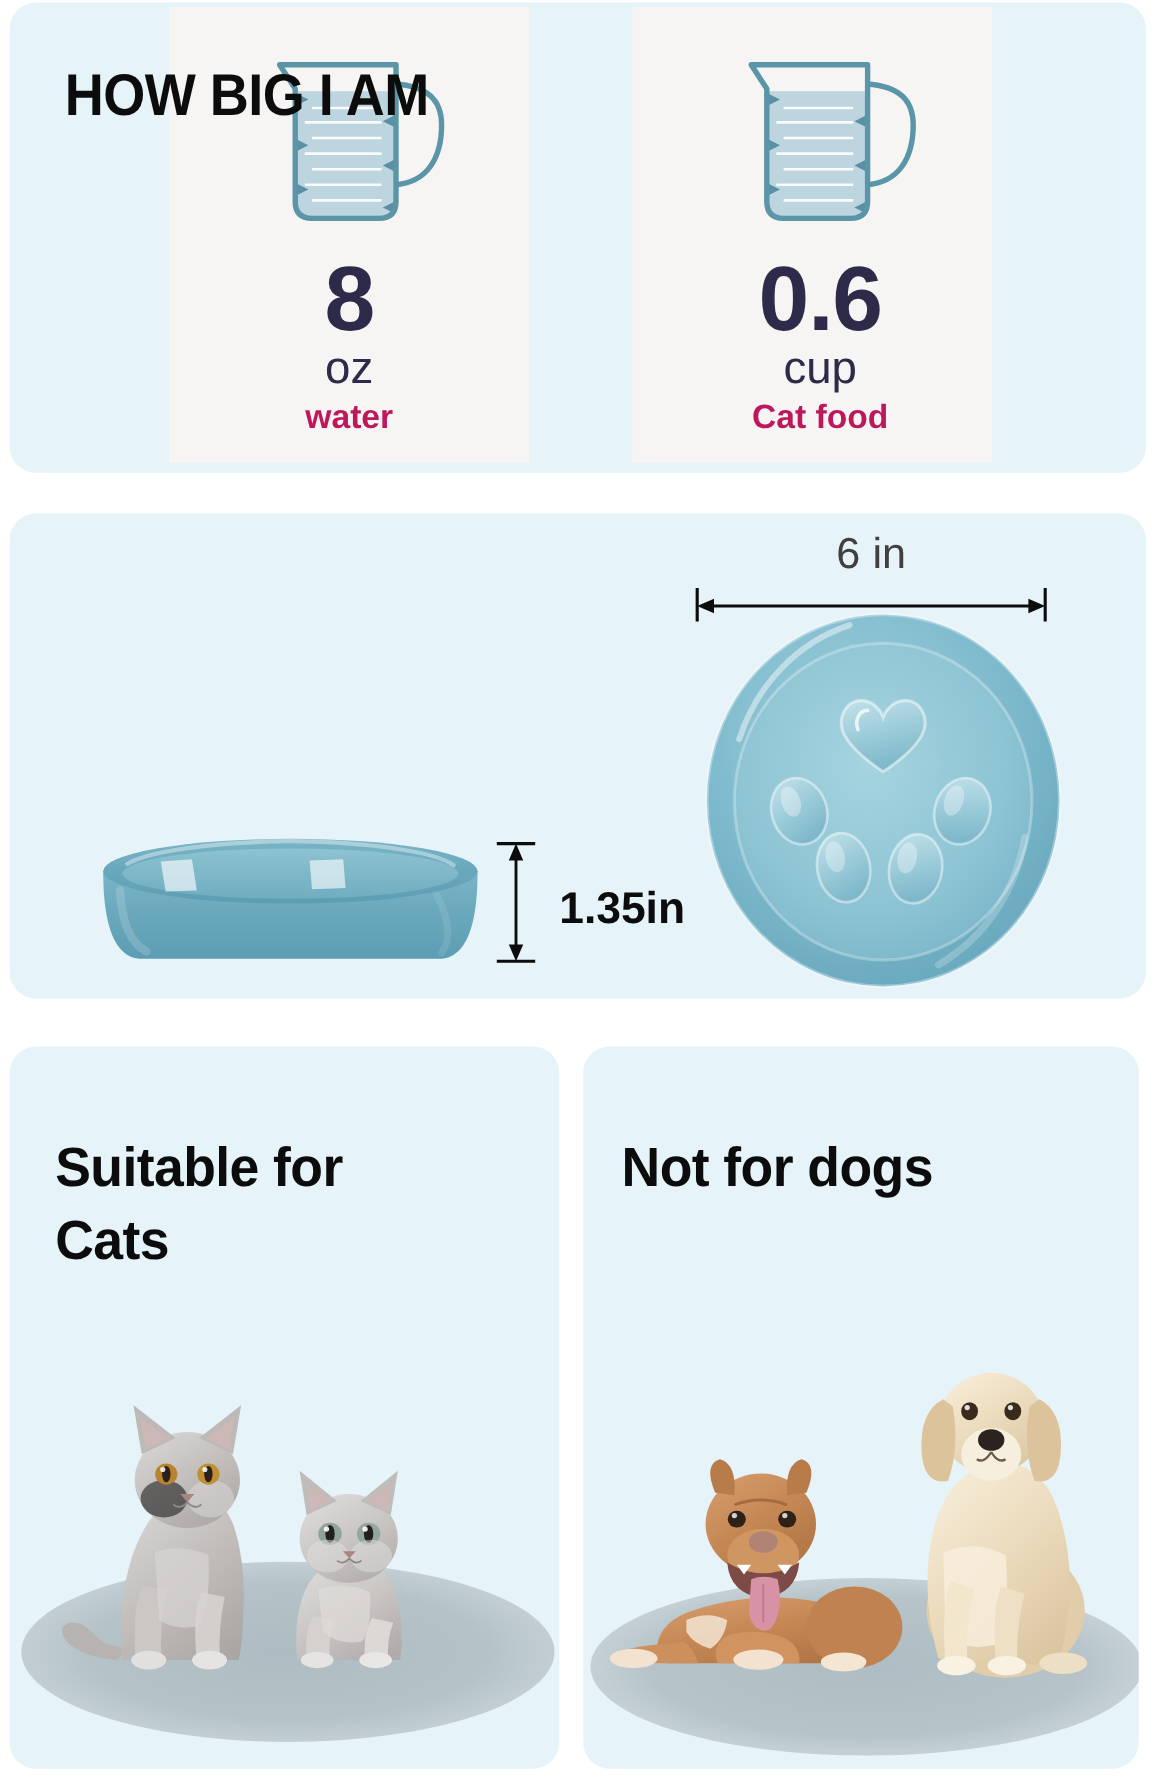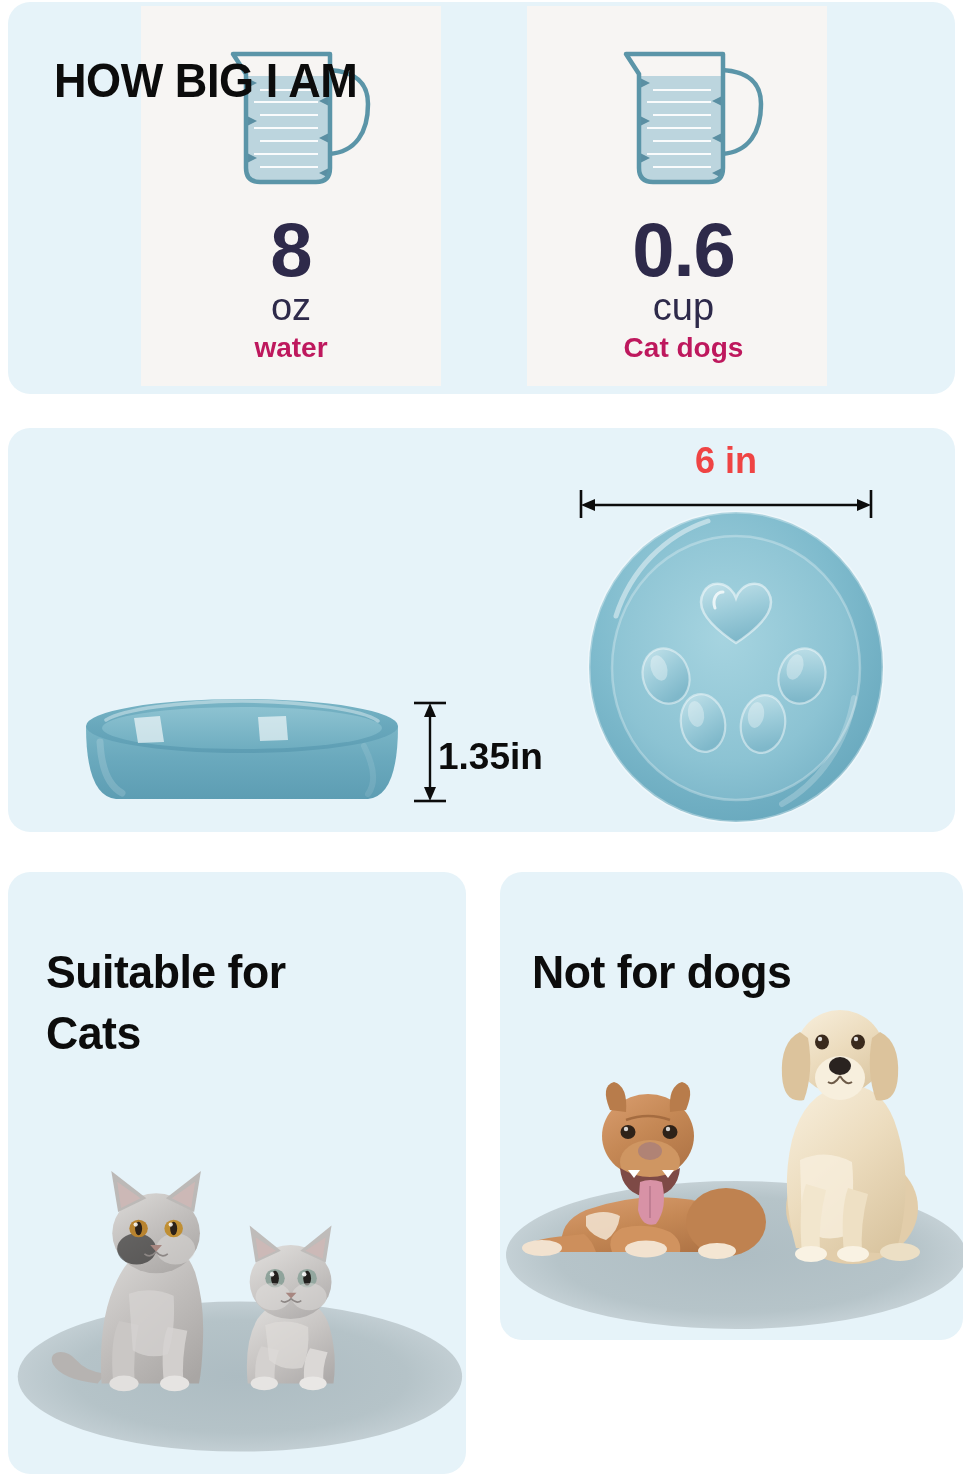--- a/index.html
+++ b/index.html
@@ -112,53 +112,53 @@
     left: 578px; top: 446px;
     width: 296px; height: 66px;
   }
   #dim-width svg { width: 296px; height: 34px; display: block; }
   #dim-width .dim-label {
     position: absolute;
     left: 0; top: -6px;
     width: 296px;
     text-align: center;
     font-size: 36px;
-    font-weight: bold;
-    color: #ef4444;
+    font-weight: normal;
+    color: #404040;
     font-family: "Liberation Sans Narrow", "Liberation Sans", sans-serif;
   }
 
   #dim-height {
     position: absolute;
     left: 410px; top: 700px;
     width: 210px; height: 108px;
   }
   #dim-height svg {
     position: absolute; left: 0; top: 0;
     width: 40px; height: 104px; display:block;
   }
   #dim-height .dim-label {
     position: absolute;
-    left: 28px; top: 36px;
+    left: 56px; top: 36px;
     font-size: 37px;
     font-weight: bold;
     color: #0c0c0c;
     font-family: "Liberation Sans Narrow", "Liberation Sans", sans-serif;
     white-space: nowrap;
   }
 
   
   #panel-cats {
     left: 8px;  top: 872px;
     width: 458px; height: 602px;
     overflow: hidden;
   }
   #panel-dogs {
-    left: 500px; top: 872px;
-    width: 463px; height: 468px;
+    left: 486px; top: 872px;
+    width: 463px; height: 602px;
     overflow: hidden;
   }
 
   .suit-title {
     position: absolute;
     left: 38px; top: 70px;
     font-size: 46px;
     font-weight: bold;
     color: #0c0c0c;
     line-height: 1.32;
@@ -243,21 +243,21 @@
           <g fill="#5b8fa3">
             <polygon points="133,68 123,73 133,78"></polygon>
             <polygon points="133,105 123,110 133,115"></polygon>
             <polygon points="133,140 123,145 133,150"></polygon>
           </g>
           <path d="M37 26 L50 46 L50 140 Q50 154 64 154 L120 154 Q134 154 134 140 L134 26 Z" fill="none" stroke="#5b95a8" stroke-width="4.5" stroke-linejoin="round"></path>
         </svg>
       </div>
       <div class="feed-value">0.6</div>
       <div class="feed-unit">cup</div>
-      <div class="feed-sub">Cat dogs</div>
+      <div class="feed-sub">Cat food</div>
     </div>
   </section>
 
   <section class="panel" id="panel-size">
   </section>
 
   <div id="size-title">HOW BIG I AM</div>
 
   <div id="dim-width">
     <div class="dim-label">6 in</div>

